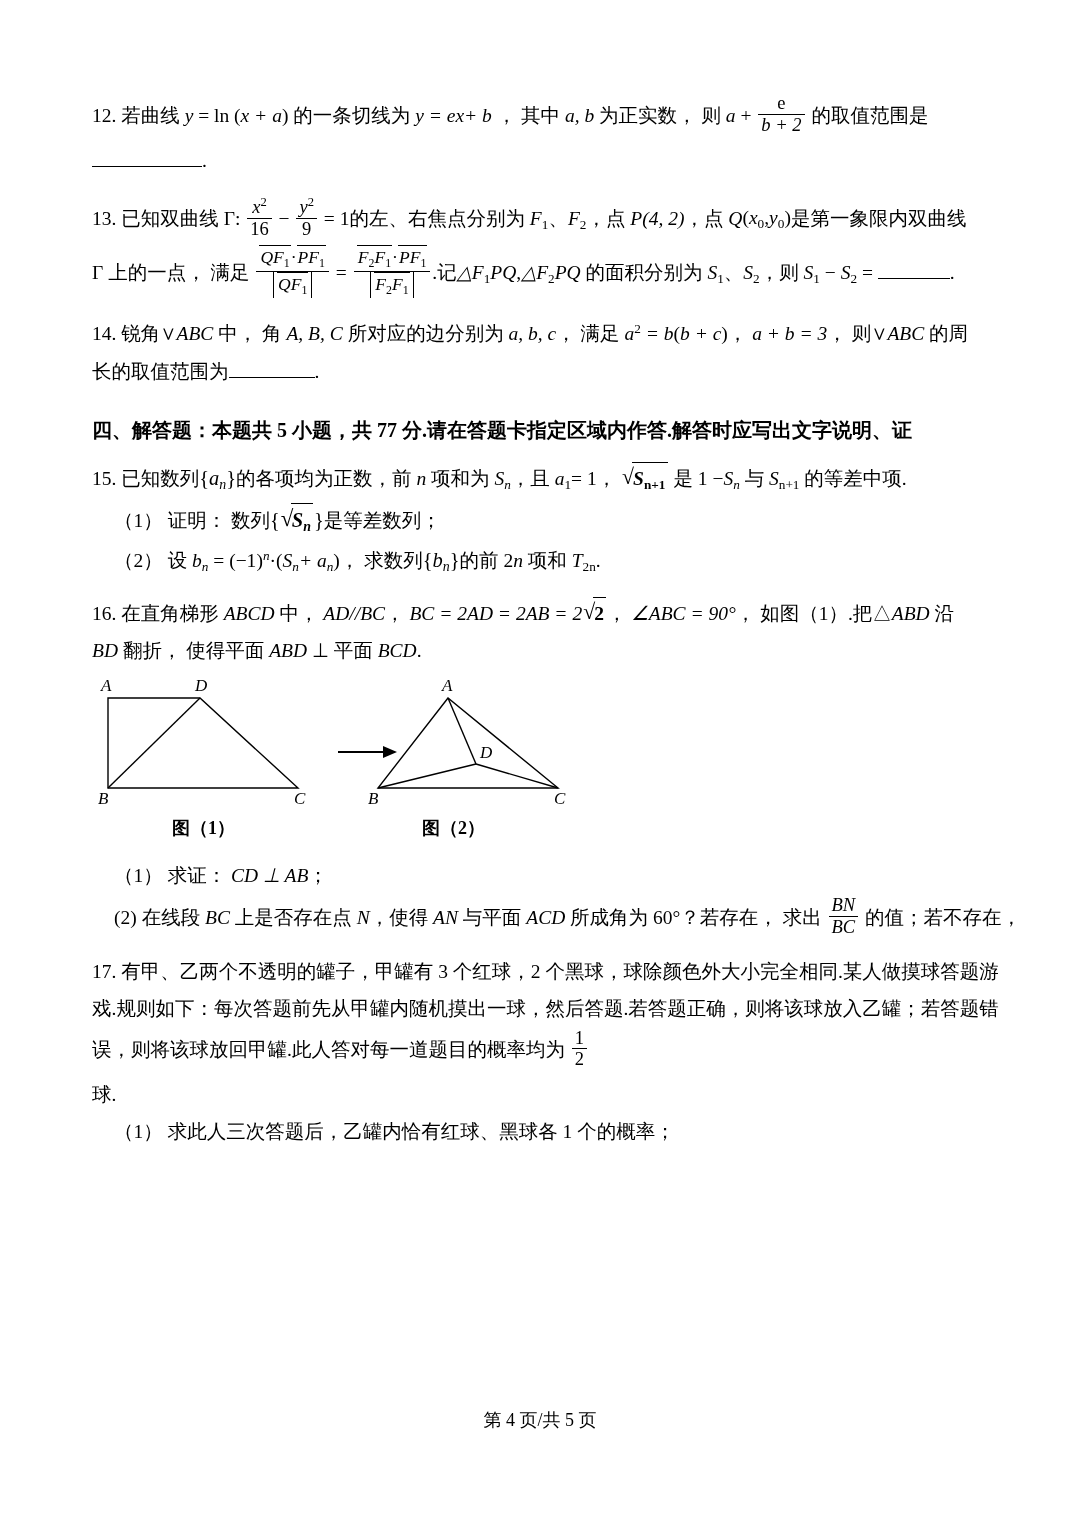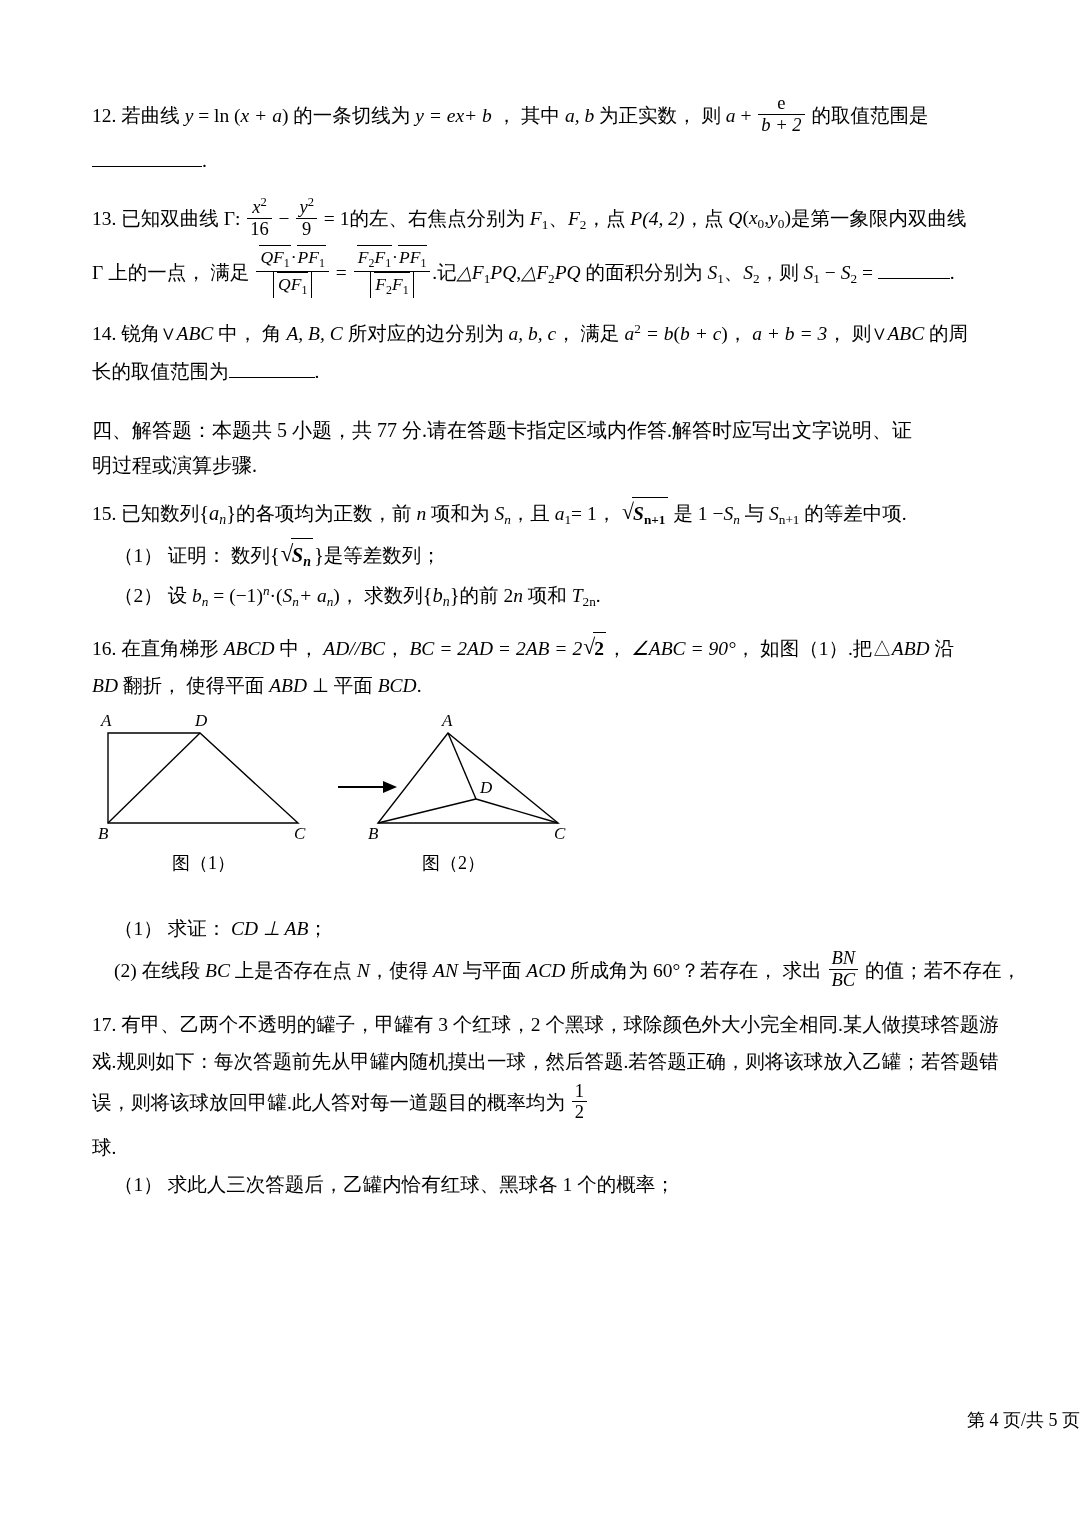--- a/index.html
+++ b/index.html
@@ -83,47 +83,48 @@
   }
   .abs {
     display: inline-block;
     border-left: 1px solid #000;
     border-right: 1px solid #000;
     padding: 0 3px;
   }
   .setbr { font-size: 1.05em; }
 
   .section-head {
-    font-weight: normal;
+    font-weight: bold;
     font-size: 20px;
     line-height: 1.75;
     margin: 26px 0 14px 0;
   }
   .blank-line {
     display: inline-block;
     border-bottom: 1px solid #000;
     height: 0.9em;
   }
   .indent1 { padding-left: 22px; }
 
   .figure-block {
     position: relative;
     height: 170px;
     margin: 10px 0 4px 0;
   }
   .fig-caption {
     font-size: 18px;
     position: absolute;
+    font-weight: bold;
   }
   .footer {
     position: absolute;
     bottom: 96px;
     left: 0;
     width: 1080px;
-    text-align: right;
+    text-align: center;
     font-size: 18px;
   }
 </style>
 </head>
 <body>
 
 <div class="page">
 
   <div class="line para">
     <span class="num-label">12.</span>
@@ -205,21 +206,20 @@
     <span class="it">a + b = 3</span><span class="cn">，</span>
     <span class="cn">则∨</span><span class="it">ABC</span>
     <span class="cn">的周</span>
   </div>
   <div class="line para">
     <span class="cn">长的取值范围为</span><span class="blank-line" style="width:86px"></span><span>.</span>
   </div>
 
   <div class="section-head">
     <div>四、解答题：本题共 5 小题，共 77 分.请在答题卡指定区域内作答.解答时应写出文字说明、证</div>
-    <div>明过程或演算步骤.</div>
   </div>
 
   <div class="line para">
     <span class="num-label">15.</span>
     <span class="cn">已知数列</span><span class="setbr">{<span class="it">a</span><span class="sub">n</span>}</span><span class="cn">的各项均为正数，前</span>
     <span class="it">n</span>
     <span class="cn">项和为</span>
     <span class="it">S</span><span class="sub">n</span><span class="cn">，且</span>
     <span class="it">a</span><span class="subn">1</span><span>= 1</span><span class="cn">，</span>
     <span class="sqrt"><span class="rad"><span class="it">S</span><span class="subn">n+1</span></span></span>
@@ -286,21 +286,21 @@
       <line x1="378" y1="88" x2="460" y2="112" stroke="#000" stroke-width="1.4"></line>
       <text x="344" y="15" font-family="Liberation Serif, serif" font-size="17" font-style="italic">A</text>
       <text x="382" y="82" font-family="Liberation Serif, serif" font-size="17" font-style="italic">D</text>
       <text x="270" y="128" font-family="Liberation Serif, serif" font-size="17" font-style="italic">B</text>
       <text x="456" y="128" font-family="Liberation Serif, serif" font-size="17" font-style="italic">C</text>
     </svg>
     <div class="fig-caption" style="left:80px; top:140px">图（1）</div>
     <div class="fig-caption" style="left:330px; top:140px">图（2）</div>
   </div>
 
-  <div class="line para indent1" style="margin-top:32px">
+  <div class="line para indent1" style="margin-top:14px">
     <span class="cn">（1）</span>
     <span class="cn">求证：</span>
     <span class="it">CD ⊥ AB</span><span class="cn">；</span>
   </div>
 
   <div class="line para indent1">
     <span>(2)</span>
     <span class="cn">在线段</span>
     <span class="it">BC</span>
     <span class="cn">上是否存在点</span>

